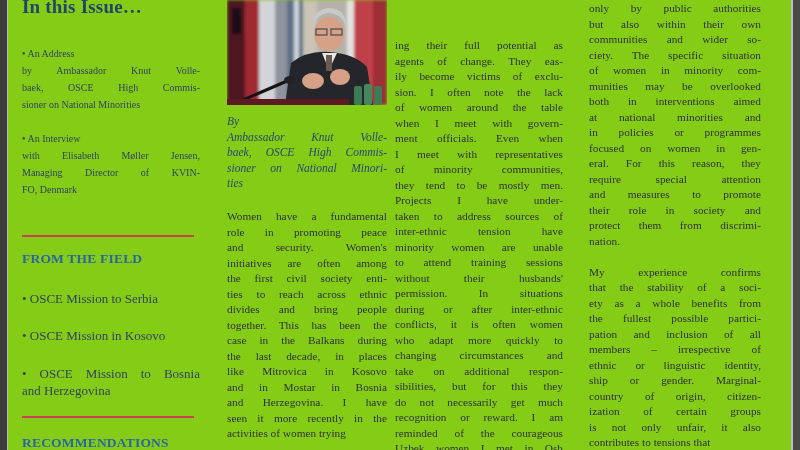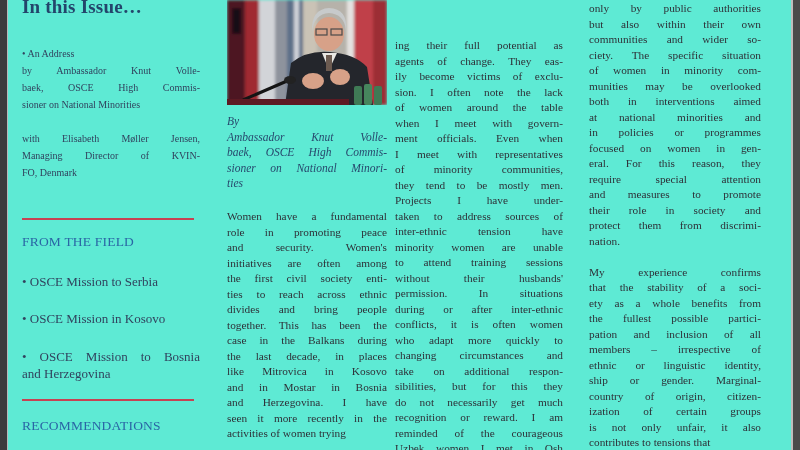--- a/index.html
+++ b/index.html
@@ -1,38 +1,38 @@
 <!DOCTYPE html>
 <html><head>
 <meta charset="utf-8">
 <style>
   html,body { margin:0; padding:0; background:#e9e9e9; }
   #page {
     position:relative; width:800px; height:450px; margin:0 auto;
-    background:#5eead4; overflow:hidden;
+    background:#84cc16; overflow:hidden;
     font-family:"Liberation Serif","DejaVu Serif",serif;
     color:#2e3138;
   }
   
   .edge-left  { position:absolute; left:0; top:0; width:7px;  height:450px; background:#3c3c3c; border-right:1px solid #b9b9b9; }
   .edge-right { position:absolute; right:0; top:0; width:7px; height:450px; background:#4a4a4a; border-left:2px solid #bdbdbd; }
 
   
   .sidebar { position:absolute; left:22px; top:0; width:178px; }
   .issue-heading {
     margin:-5px 0 0 0; font-size:19px; line-height:24px; font-weight:bold;
     color:#23456b; letter-spacing:.2px;
   }
   .sb-item { margin-top:26px; font-size:10px; line-height:17px; color:#31435e; }
   .sb-item.tight { margin-top:17px; }
   .sb-title { text-align:left; }
   .rule  { margin-top:37px; height:2px; background:#c74253; width:172px; }
   .rule2 { margin-top:17px; }
   .section-heading {
-    margin:14px 0 0 0; font-size:13.5px; line-height:16px; font-weight:normal;
+    margin:14px 0 0 0; font-size:13.5px; line-height:16px; font-weight:bold;
     color:#2a66a5; letter-spacing:.2px;
   }
   .section-heading.clip { margin-top:17px; }
   .ftf-item  { margin-top:23px; font-size:13px; line-height:17px; color:#31435e; }
   .ftf-item.g2 { margin-top:20px; }
   .ftf-item.g3 { margin-top:21px; }
 
   
   .lines .ln { text-align:justify; text-align-last:justify; }
   .lines .ln:last-child { text-align-last:left; }
@@ -63,20 +63,21 @@
     <div class="sb-item">
       <div class="sb-title">• An Address</div>
       <div class="lines">
           <div class="ln">by Ambassador Knut Volle-</div>
           <div class="ln">baek, OSCE High Commis-</div>
           <div class="ln">sioner on National Minorities</div>
         </div>
     </div>
 
     <div class="sb-item tight">
+      <div class="sb-title">• An Interview</div>
       <div class="lines">
           <div class="ln">with Elisabeth Møller Jensen,</div>
           <div class="ln">Managing Director of KVIN-</div>
           <div class="ln">FO, Denmark</div>
         </div>
     </div>
 
     <div class="rule"></div>
 
     <h2 class="section-heading">FROM THE FIELD</h2>

